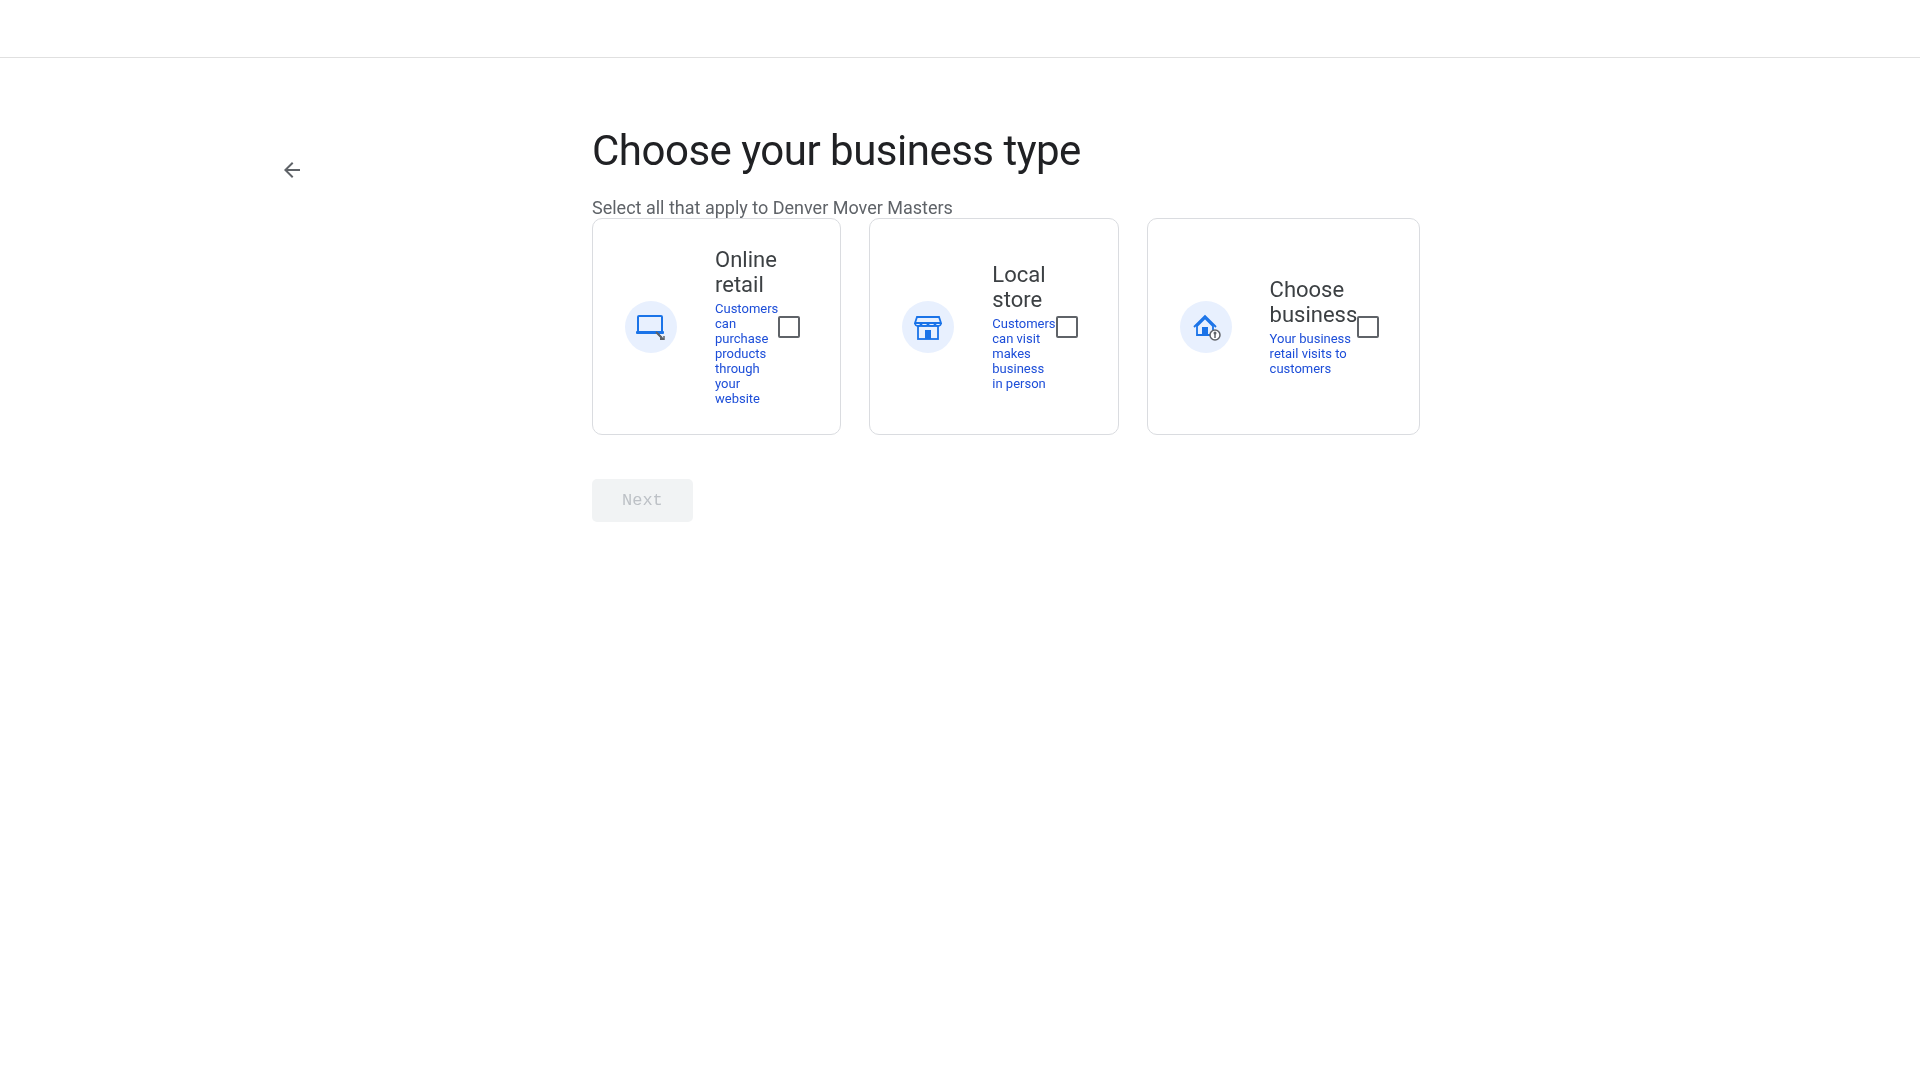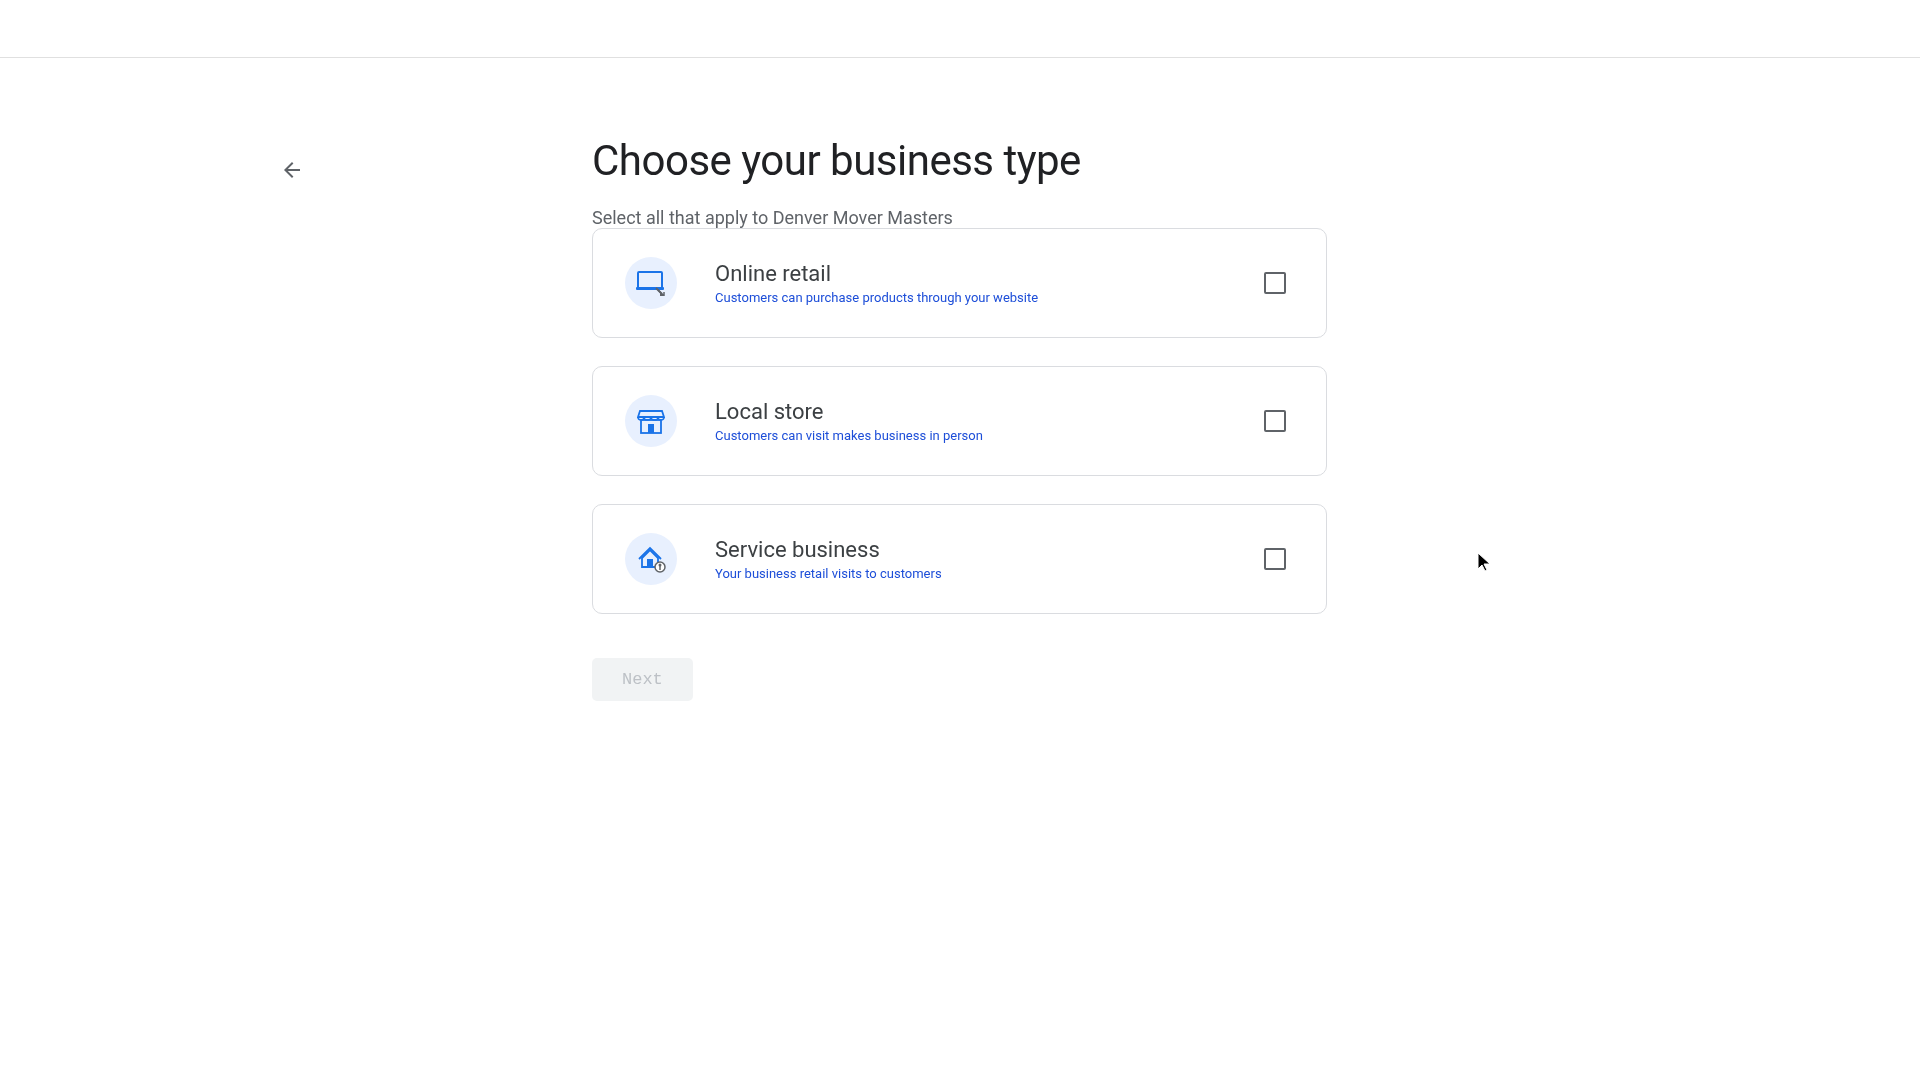--- a/index.html
+++ b/index.html
@@ -42,30 +42,29 @@
       margin-left: 592px;
       padding-top: 68px;
       width: 735px;
     }
     .page-title {
       font-size: 42px;
       font-weight: 400;
       color: #202124;
       letter-spacing: -0.5px;
       margin-bottom: 22px;
-      margin-top: 10px;
     }
     .page-subtitle {
       font-size: 18px;
       color: #5f6368;
       font-weight: 400;
     }
     .options-container {
       display: flex;
-      flex-direction: column;
+      flex-direction: row;
       gap: 28px;
     }
     .option-card {
       border: 1px solid #dadce0;
       border-radius: 10px;
       padding: 28px 32px;
       display: flex;
       align-items: center;
       cursor: pointer;
       background: #fff;
@@ -181,21 +180,21 @@
           <svg width="30" height="28" viewBox="0 0 30 28">
             <path d="M6 13 L14 5 L22 13 L22 22 L6 22 Z" fill="none" stroke="#1a73e8" stroke-width="1.8"></path>
             <path d="M3 14 L14 3 L25 14" fill="none" stroke="#1a73e8" stroke-width="1.8"></path>
             <rect x="11" y="14" width="6" height="8" fill="#1a73e8"></rect>
             <circle cx="24" cy="22" r="5" fill="#fff" stroke="#5f6368" stroke-width="1.5"></circle>
             <circle cx="24" cy="20" r="1.5" fill="#5f6368"></circle>
             <path d="M24 21 L24 25" stroke="#5f6368" stroke-width="1.5"></path>
           </svg>
         </div>
         <div class="option-text">
-          <div class="option-title">Service business</div>
+          <div class="option-title">Choose business</div>
           <div class="option-description">Your business retail visits to customers</div>
         </div>
         <div class="checkbox"></div>
       </div>
 
     </div>
 
     <button class="next-button">Next</button>
   </div>
 

